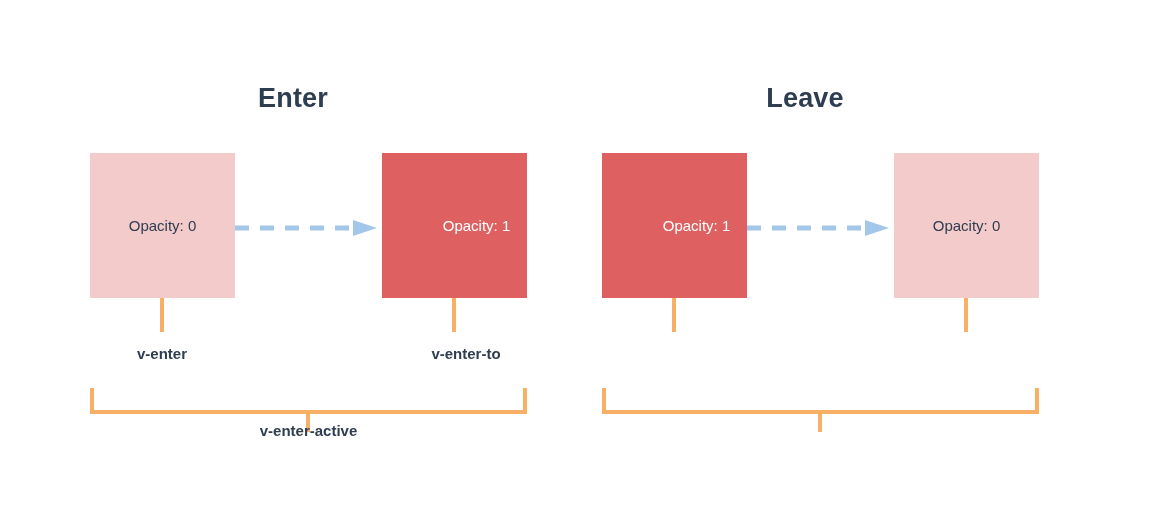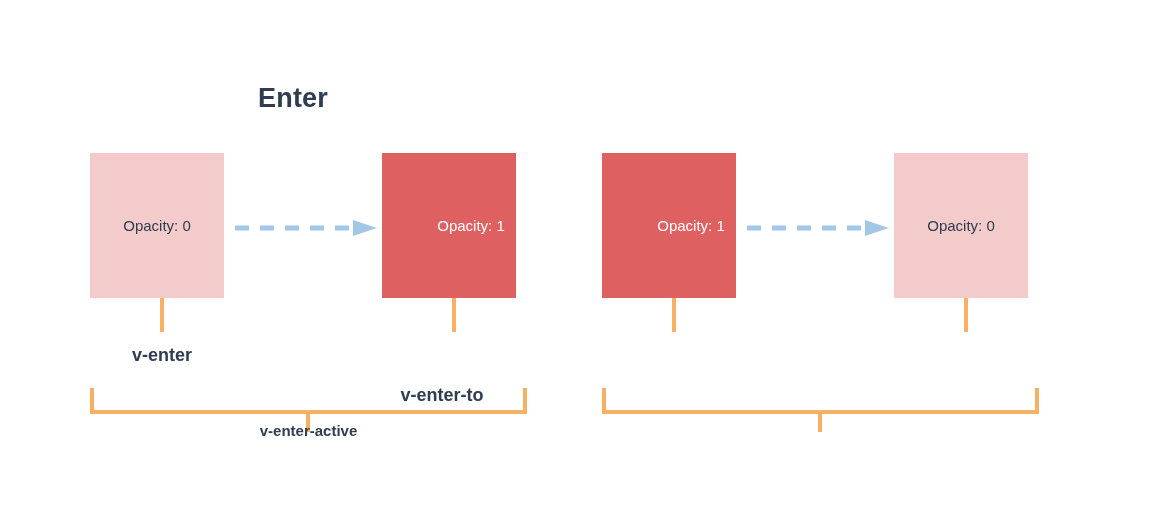--- a/index.html
+++ b/index.html
@@ -42,21 +42,21 @@
     font-weight: bold;
     color: #2e3d50;
     letter-spacing: .2px;
     white-space: nowrap;
   }
 
   
   .state-box {
     position: absolute;
     top: 153px;
-    width: 134px;
+    width: 145px;
     height: 145px;
     display: flex;
     align-items: center;
     justify-content: center;
     font-size: 15px;
     font-weight: 400;
     line-height: 1;
     box-sizing: border-box;
   }
   .state-box.from-box { left: 32px; }
@@ -92,27 +92,27 @@
   }
   .stem.stem-left  { left: 102px; }
   .stem.stem-right { left: 394px; }
 
   
   .class-label {
     position: absolute;
     top: 345px;
     width: 200px;
     text-align: center;
-    font-size: 18px;
+    font-size: 15px;
     font-weight: bold;
     color: #2e3d50;
     white-space: nowrap;
   }
   .class-label.label-left  { left: 4px; }
-  .class-label.label-right { left: 284px; margin-top: 40px; }
+  .class-label.label-right { left: 308px; }
 
   
   .bracket {
     position: absolute;
     top: 388px;
     left: 32px;
     width: 437px;
     height: 26px;
   }
   .bracket .arm {
@@ -190,20 +190,21 @@
       <div class="bar"></div>
       <div class="arm arm-right"></div>
     </div>
     <div class="bracket-stem"></div>
 
     <div class="active-label">v-enter-active</div>
   </div>
 
   <div class="group leave">
 
+    <div class="group-title">Leave</div>
 
     <div class="state-box from-box solid">
       <span>Opacity: 1</span>
     </div>
 
     <div class="arrow-wrap">
       <svg width="147" height="20" viewBox="0 0 147 20" aria-hidden="true">
         <line x1="0" y1="10" x2="118" y2="10" stroke="#a3c7e8" stroke-width="5" stroke-dasharray="14 11" stroke-linecap="butt"></line>
         <polygon points="118,2 142,10 118,18" fill="#a3c7e8"></polygon>
       </svg>

